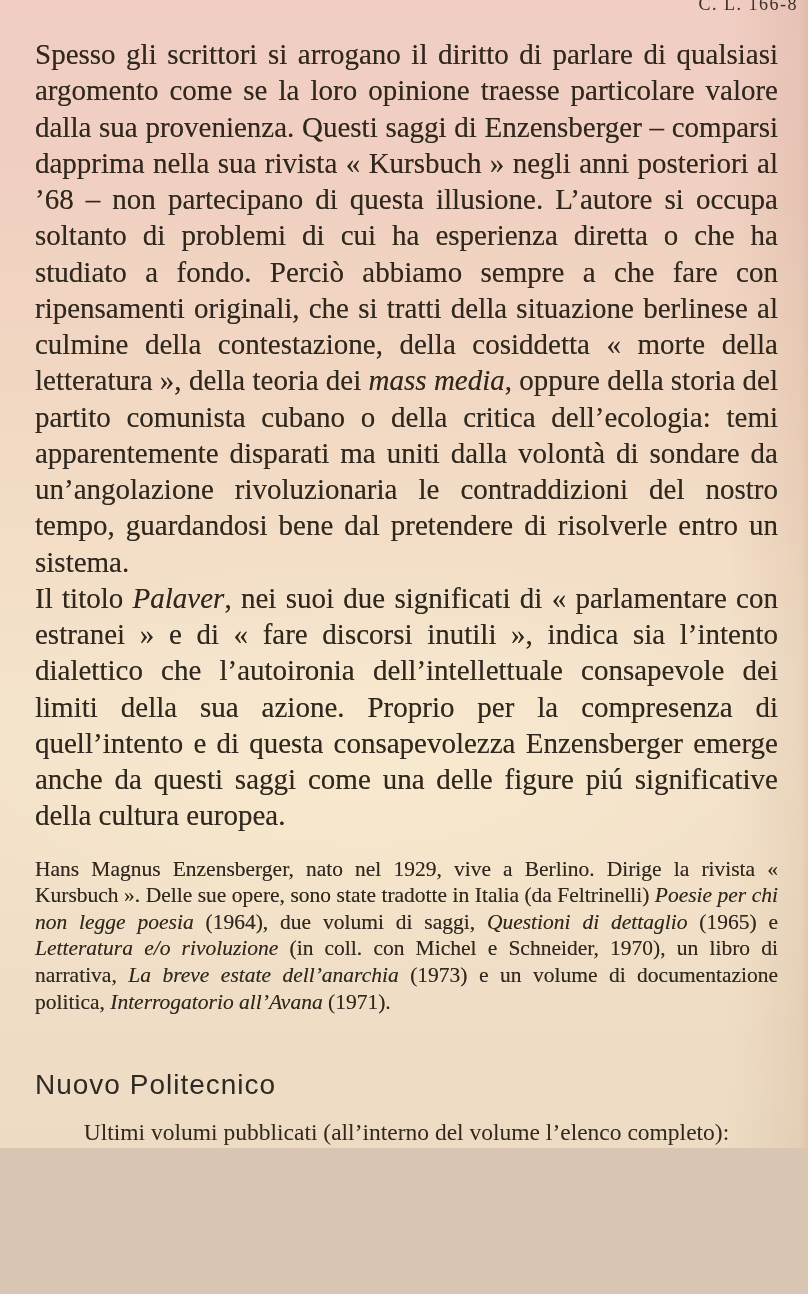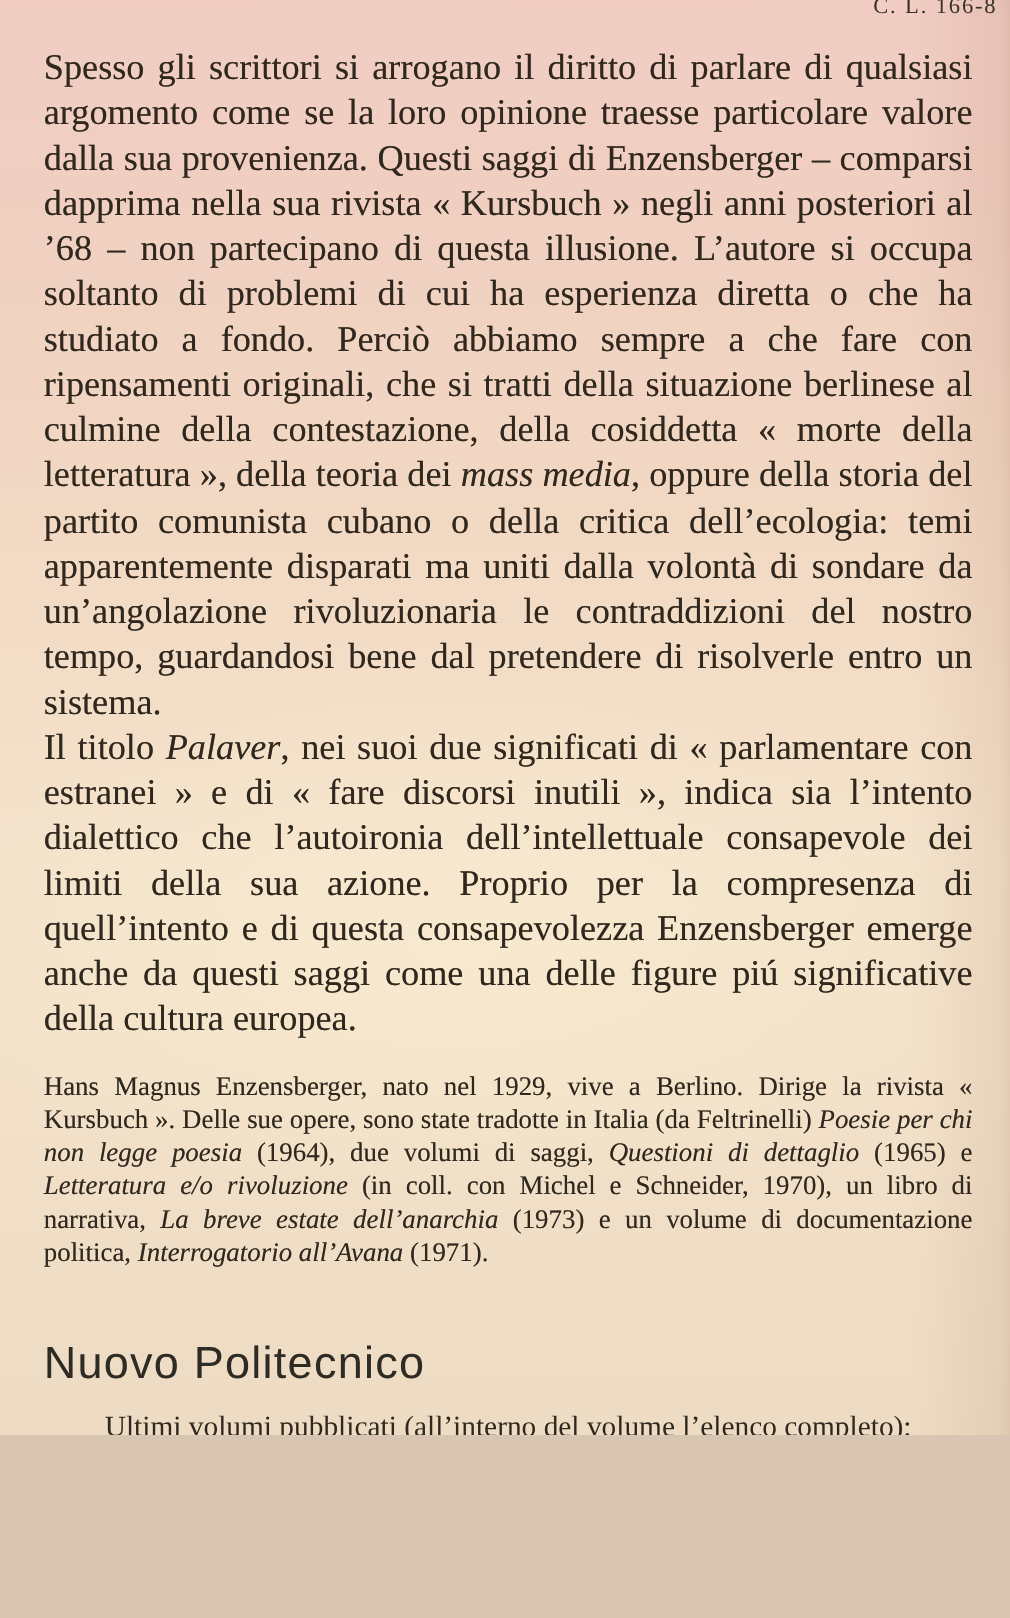--- a/index.html
+++ b/index.html
@@ -52,21 +52,21 @@
     line-height: 1.24;
     text-align: justify;
     text-shadow: 0 0 0.4px rgba(48,40,30,0.5);
   }
   .bio p { margin: 0; }
   em { font-style: italic; }
   .series-title {
     margin: 54px 0 0 0;
     font-family: "Liberation Sans", sans-serif;
     font-weight: normal;
-    font-size: 36px;
+    font-size: 28px;
     letter-spacing: 1px;
     color: #2e2a24;
   }
   .series-intro {
     margin: 18px 0 0 0;
     font-size: 23.5px;
     text-align: center;
   }
   .volume-list {
     margin: 20px 0 0 0;

